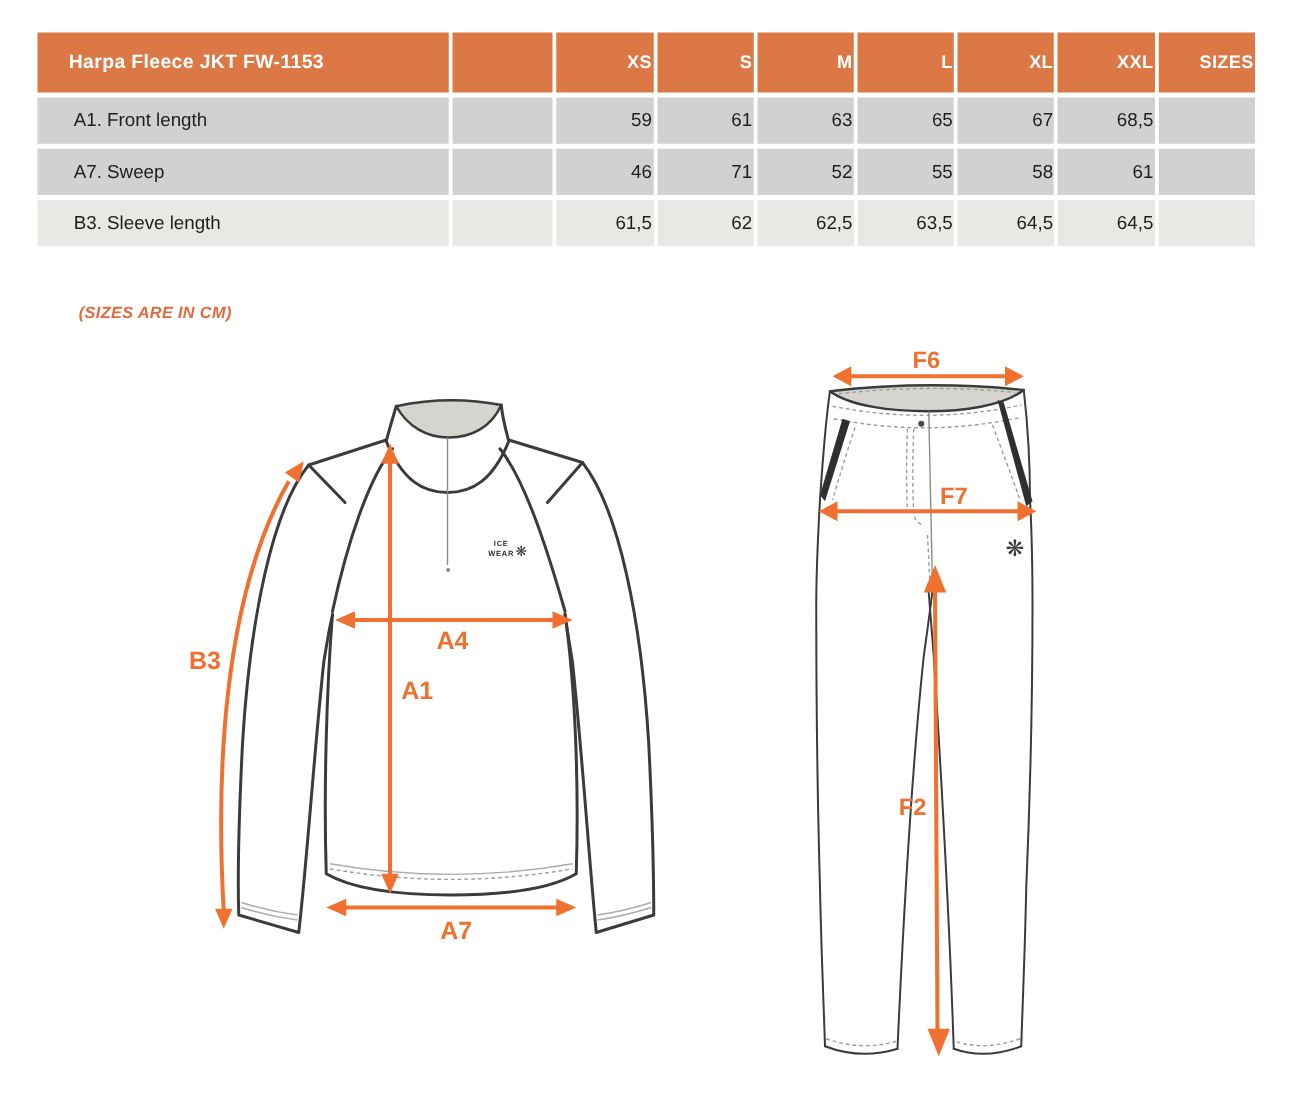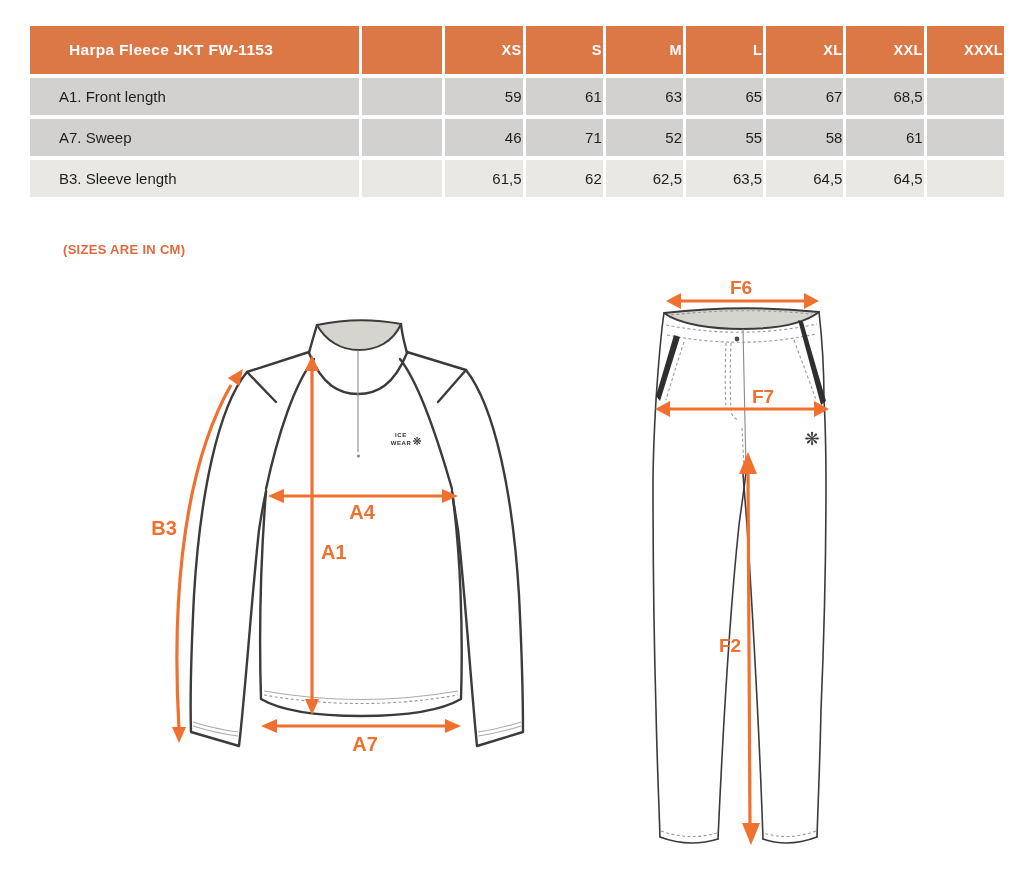--- a/index.html
+++ b/index.html
@@ -5,29 +5,29 @@
   html,body{margin:0;padding:0;background:#fff;}
   #canvas{position:relative;width:1031px;height:886px;background:#ffffff;overflow:hidden;
           font-family:"Liberation Sans",sans-serif;}
 
   
   .size-table-wrap{position:absolute;left:27px;top:22px;}
   table.size-table{border-collapse:separate;border-spacing:3px 4px;table-layout:fixed;width:980px;}
   table.size-table th,table.size-table td{overflow:hidden;white-space:nowrap;}
   table.size-table thead th{background:#DC7845;color:#ffffff;height:46px;font-weight:bold;
                             font-size:14.5px;text-align:right;letter-spacing:.3px;}
-  table.size-table thead th.name-col{text-align:left;padding-left:39px;font-size:15.5px;}
+  table.size-table thead th.name-col{text-align:left;padding-left:25px;font-size:15.5px;}
   table.size-table tbody td{height:35px;text-align:right;color:#1E1E1C;font-size:15px;}
   table.size-table tbody td.label-col{text-align:left;padding-left:29px;}
   tr.row-dark  td{background:#D2D1CF;}
   tr.row-light td{background:#E9E8E5;}
 
   
   .units-note{position:absolute;left:63px;top:242px;color:#E2693F;font-size:13px;
-              font-weight:bold;letter-spacing:.3px;}
+              font-weight:bold;letter-spacing:.3px;font-style:italic;}
 
   
   .jacket-svg{position:absolute;left:130px;top:295px;}
   .pants-svg{position:absolute;left:630px;top:280px;}
   .outline{fill:none;stroke:#3B3B3B;stroke-width:2.4;stroke-linecap:round;stroke-linejoin:round;}
   .outline-thin{fill:none;stroke:#3B3B3B;stroke-width:1.6;stroke-linecap:round;stroke-linejoin:round;}
   .hairline{fill:none;stroke:#8A8A86;stroke-width:1.1;}
   .stitch{fill:none;stroke:#ABABA7;stroke-width:1.1;}
   .stitch-dash{fill:none;stroke:#9a9a96;stroke-width:1.1;stroke-dasharray:3 2.4;}
   .gray-fill{fill:#D6D4CF;stroke:#3B3B3B;stroke-width:2;stroke-linejoin:round;}
@@ -61,21 +61,21 @@
       <thead>
         <tr>
           <th class="name-col">Harpa Fleece JKT FW-1153</th>
           <th></th>
           <th>XS</th>
           <th>S</th>
           <th>M</th>
           <th>L</th>
           <th>XL</th>
           <th>XXL</th>
-          <th>XXXL</th>
+          <th>SIZES</th>
         </tr>
       </thead>
       <tbody>
         <tr class="row-dark">
           <td class="label-col">A1. Front length</td>
           <td></td>
           <td>59</td>
           <td>61</td>
           <td>63</td>
           <td>65</td>

